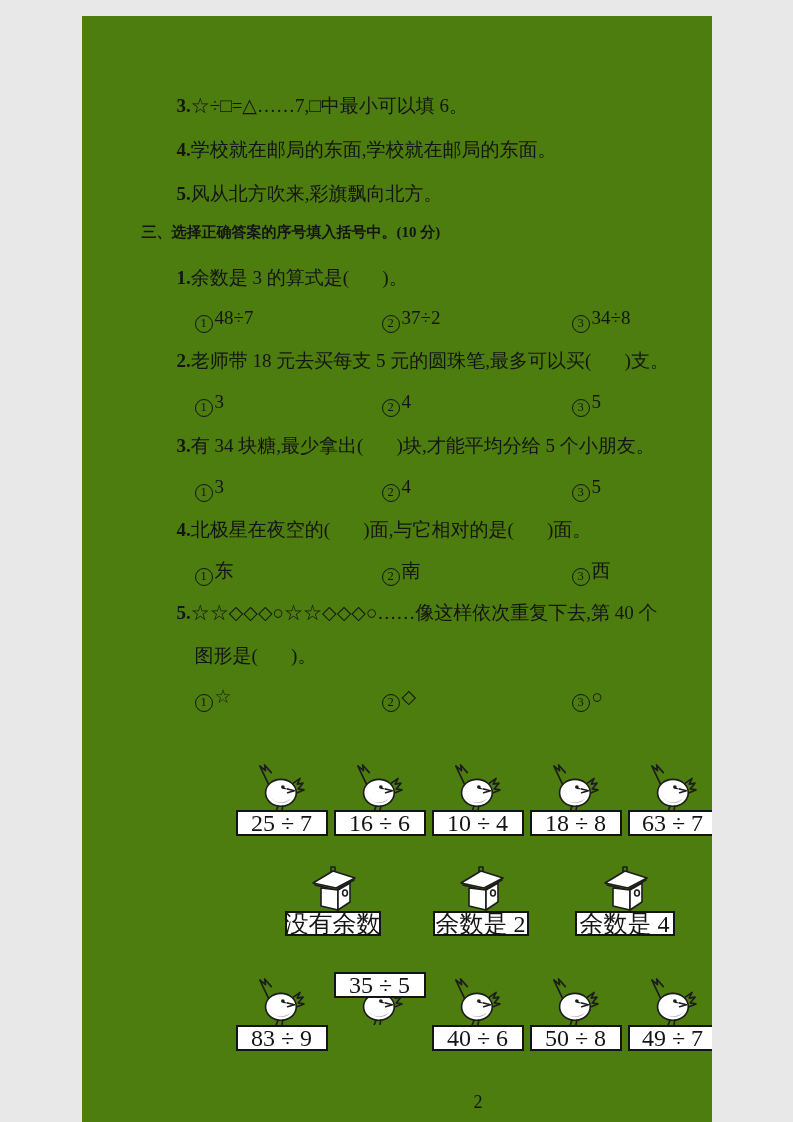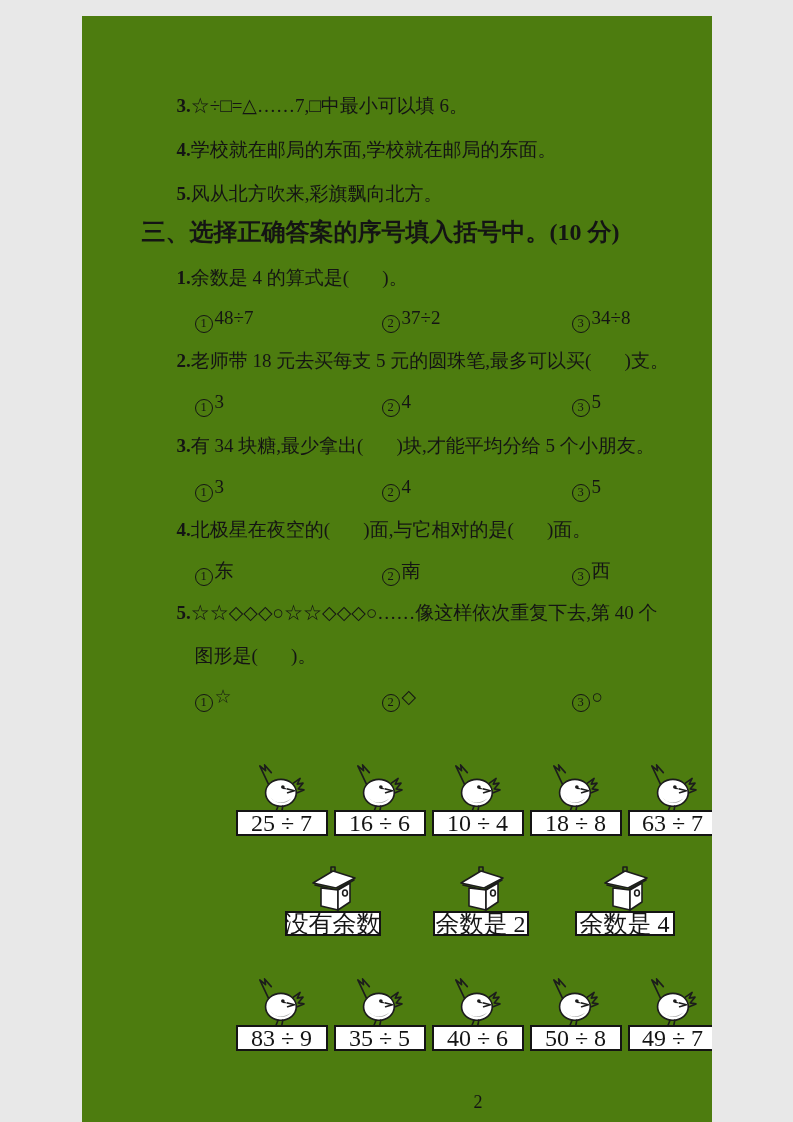--- a/index.html
+++ b/index.html
@@ -3,21 +3,21 @@
 <meta charset="utf-8">
 <style>
   html,body { margin:0; padding:0; background:#e8e8e8; }
   .page {
     position:relative; width:630px; height:1122px; margin:16px auto;
     background:#4d7c0f; overflow:hidden;
     font-family:"Liberation Serif","DejaVu Serif",serif; color:#141414;
   }
   .t { position:absolute; font-size:19px; line-height:23px; white-space:pre; }
   .num { font-weight:bold; }
-  .sec { font-weight:bold; font-size:24px; }
+  .sec { font-weight:bold; font-size:15px; }
   .pp {
     position:absolute; width:66px; display:flex; justify-content:space-between;
     font-size:20px; line-height:23px;
   }
   .cm {
     display:inline-block; box-sizing:border-box; width:18px; height:18px;
     border:1.4px solid #141414; border-radius:50%; text-align:center;
     line-height:15px; font-size:12.5px; vertical-align:-3px; margin-right:2px;
   }
   .mbox {
@@ -74,21 +74,21 @@
     </div>
 
   <div class="t" style="top:166px;left:95px"><span class="num">5.</span><span>风从北方吹来,彩旗飘向北方。</span></div>
   <div class="pp" style="top:165px;left:643px">
       <span>(</span>
       <span>)</span>
     </div>
 
   <div class="t sec" style="top:205px;left:60px">三、选择正确答案的序号填入括号中。(10 分)</div>
 
-  <div class="t" style="top:250px;left:95px"><span class="num">1.</span><span>余数是 4 的算式是(       )。</span></div>
+  <div class="t" style="top:250px;left:95px"><span class="num">1.</span><span>余数是 3 的算式是(       )。</span></div>
   <div class="t" style="top:290px;left:113px"><span class="cm">1</span><span>48÷7</span></div>
   <div class="t" style="top:290px;left:300px"><span class="cm">2</span><span>37÷2</span></div>
   <div class="t" style="top:290px;left:490px"><span class="cm">3</span><span>34÷8</span></div>
 
   <div class="t" style="top:333px;left:95px"><span class="num">2.</span><span>老师带 18 元去买每支 5 元的圆珠笔,最多可以买(       )支。</span></div>
   <div class="t" style="top:374px;left:113px"><span class="cm">1</span><span>3</span></div>
   <div class="t" style="top:374px;left:300px"><span class="cm">2</span><span>4</span></div>
   <div class="t" style="top:374px;left:490px"><span class="cm">3</span><span>5</span></div>
 
   <div class="t" style="top:418px;left:95px"><span class="num">3.</span><span>有 34 块糖,最少拿出(       )块,才能平均分给 5 个小朋友。</span></div>
@@ -152,20 +152,20 @@
   <svg class="icon" style="top:961px;left:367px;width:52px;height:48px">
       <use href="#bird-sym"></use>
     </svg>
   <svg class="icon" style="top:961px;left:465px;width:52px;height:48px">
       <use href="#bird-sym"></use>
     </svg>
   <svg class="icon" style="top:961px;left:563px;width:52px;height:48px">
       <use href="#bird-sym"></use>
     </svg>
   <div class="mbox" style="top:1009px;left:154px;width:92px">83 ÷ 9</div>
-  <div class="mbox" style="top:1009px;left:252px;width:92px">35 ÷ 5</div>
+  <div class="mbox" style="top:956px;left:252px;width:92px">35 ÷ 5</div>
   <div class="mbox" style="top:1009px;left:350px;width:92px">40 ÷ 6</div>
   <div class="mbox" style="top:1009px;left:448px;width:92px">50 ÷ 8</div>
   <div class="mbox" style="top:1009px;left:546px;width:90px">49 ÷ 7</div>
 
   <div class="footer" style="top:1076px">2</div>
 
 </div>
 
 </body></html>

